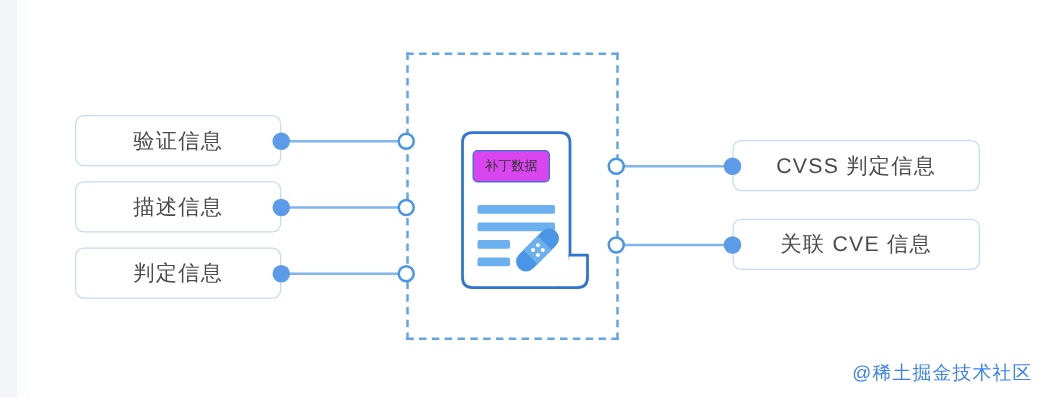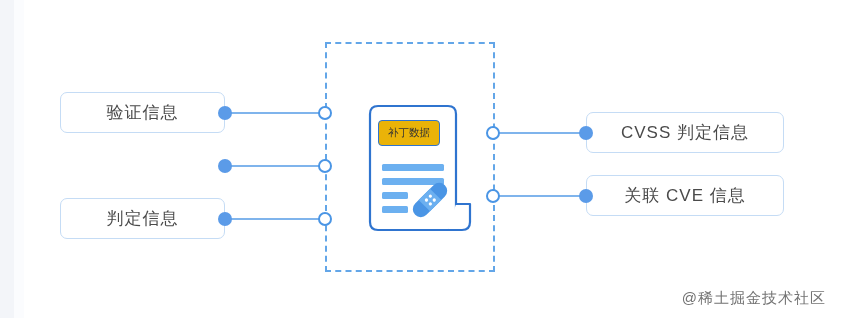--- a/index.html
+++ b/index.html
@@ -84,46 +84,49 @@
     position:absolute;
     left:18px;top:16px;
     width:62px;height:26px;
     box-sizing:border-box;
     border:1.6px solid #2f74cf;
     border-radius:4px;
     display:flex;align-items:center;justify-content:center;
     font-size:10.5px;
     color:#333333;
     white-space:nowrap;
-    background:#eab308;
+    background:#d946ef;
   }
 
   
   .watermark{
     position:absolute;
     right:18px;bottom:10px;
     font-size:15px;
-    color:#737373;
+    color:#3b82f6;
     letter-spacing:1px;
     white-space:nowrap;
     user-select:none;
   }
 </style>
 </head>
 <body>
 
 <div id="stage">
 
   <div class="edge-strip"></div>
   <div class="edge-strip2"></div>
 
   <div class="dashed-zone"></div>
 
   <div class="node left n-l1">
     <span>验证信息</span>
+  </div>
+  <div class="node left n-l2">
+    <span>描述信息</span>
   </div>
   <div class="node left n-l3">
     <span>判定信息</span>
   </div>
 
   <div class="conn-line" style="left:228px;top:111.5px;width:99px;"></div>
   <div class="conn-line" style="left:228px;top:164.5px;width:99px;"></div>
   <div class="conn-line" style="left:228px;top:217.5px;width:99px;"></div>
 
   <div class="dot-filled" style="left:218px;top:105.5px;"></div>

